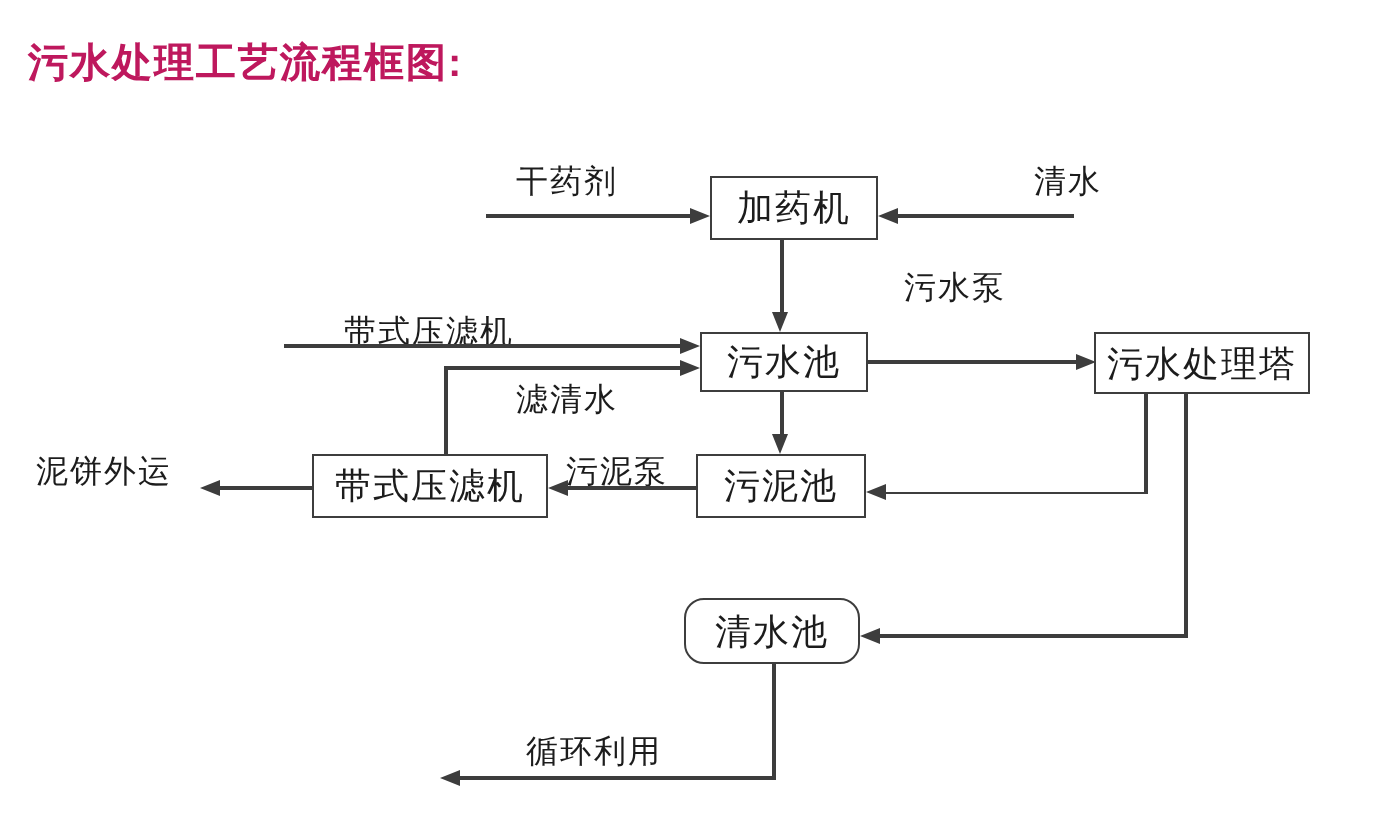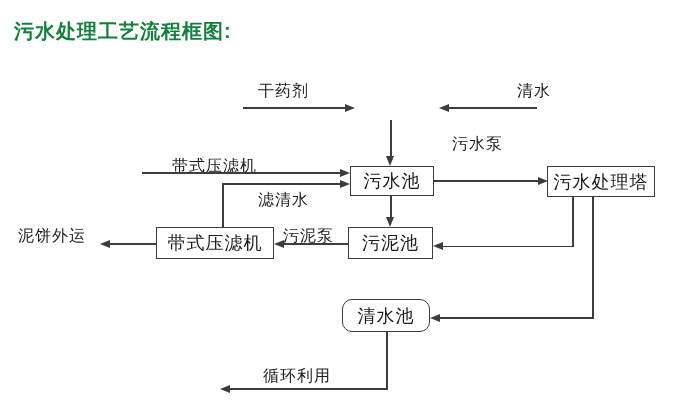--- a/index.html
+++ b/index.html
@@ -14,21 +14,21 @@
     height: 420px;
     background: #ffffff;
     overflow: hidden;
   }
   .title {
     position: absolute;
     left: 14px;
     top: 18px;
     font-size: 20px;
     font-weight: bold;
-    color: #15803d;
+    color: #be185d;
     letter-spacing: 1px;
     white-space: nowrap;
   }
   .node {
     position: absolute;
     border: 1.5px solid #3d3d3d;
     background: #ffffff;
     display: flex;
     align-items: center;
     justify-content: center;
@@ -71,20 +71,21 @@
     border-right: 4.5px solid transparent;
   }
 </style>
 </head>
 <body>
 
 <div class="canvas">
 
   <div class="title">污水处理工艺流程框图:</div>
 
+  <div class="node" style="left:355px; top:88px;  width:84px;  height:32px;">加药机</div>
   <div class="node" style="left:350px; top:166px; width:84px;  height:30px;">污水池</div>
   <div class="node" style="left:547px; top:166px; width:108px; height:31px;">污水处理塔</div>
   <div class="node" style="left:348px; top:227px; width:85px;  height:32px;">污泥池</div>
   <div class="node" style="left:156px; top:227px; width:118px; height:32px;">带式压滤机</div>
   <div class="node" style="left:342px; top:299px; width:88px;  height:33px;border-radius:10px;">清水池</div>
 
   <div class="flabel" style="left:258px; top:81px;">干药剂</div>
   <div class="flabel" style="left:477px; top:81px;margin-left:40px;">清水</div>
   <div class="flabel" style="left:172px; top:156px;">带式压滤机</div>
   <div class="flabel" style="left:452px; top:134px;">污水泵</div>

